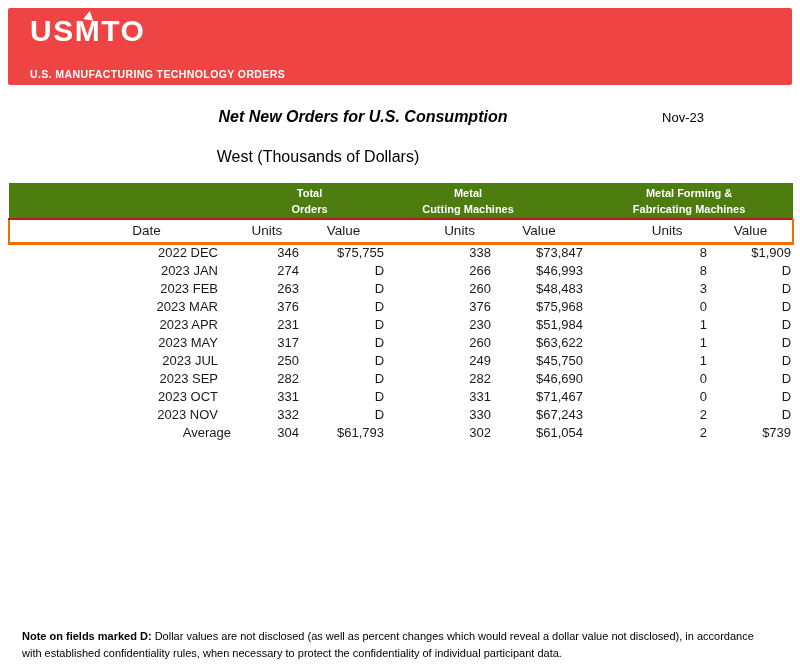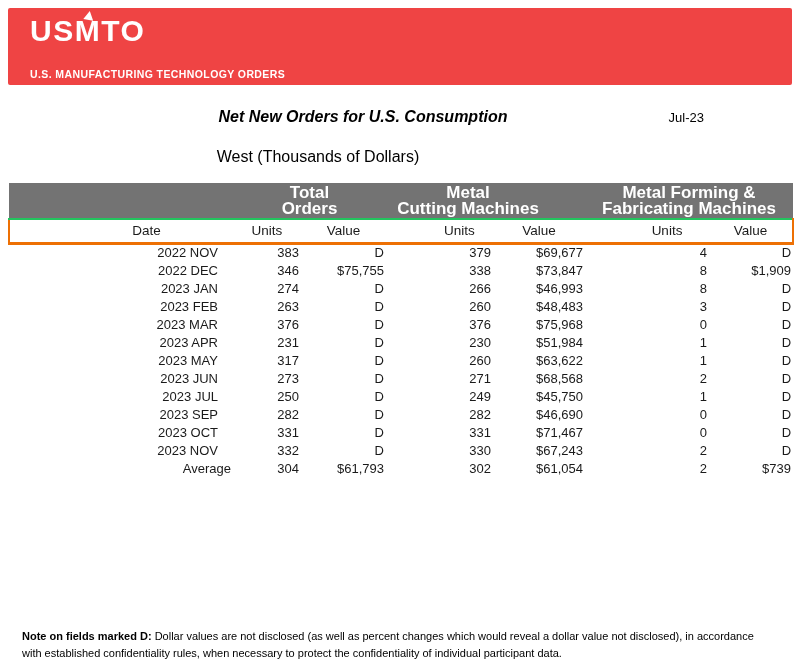--- a/index.html
+++ b/index.html
@@ -27,26 +27,26 @@
   .title-row { position:absolute; left:0; top:108px; width:726px; text-align:center; }
   .report-title { font-size:16px; font-style:italic; font-weight:600; color:#000; }
   .report-date { position:absolute; right:22px; top:2px; font-size:13px;
     font-style:normal; font-weight:normal; color:#000; }
   .subtitle-row { position:absolute; left:0; top:148px; width:636px; text-align:center;
     font-size:16px; color:#000; }
 
   
   table { position:absolute; left:8px; top:183px; width:784px;
     border-collapse:collapse; table-layout:fixed; }
-  .group-row th { background:#737373; color:#fff; font-size:17px; font-weight:bold;
+  .group-row th { background:#4d7c0f; color:#fff; font-size:11px; font-weight:bold;
     height:36px; text-align:center; vertical-align:middle; line-height:16px; }
   .group-row th.g-mc { padding-right:35px; }
   .subhead th { font-size:13.5px; font-weight:normal; height:24px; text-align:center;
     vertical-align:middle; background:#fff;
-    border-top:2px solid #22c55e; border-bottom:3px solid #ED7004; }
+    border-top:2px solid #b91c1c; border-bottom:3px solid #ED7004; }
   .subhead th:first-child { border-left:2px solid #ED7004; padding-left:50px; }
   .subhead th:last-child  { border-right:2px solid #ED7004; }
   .subhead th.pad-left { padding-left:40px; }
   tbody td { height:18px; font-size:13px; text-align:right; vertical-align:middle;
     padding-right:2px; white-space:nowrap; }
   tbody td.date-cell { padding-right:15px; }
   tbody tr.avg td.date-cell { padding-right:2px; }
 
   
   .footnote { position:absolute; left:22px; top:628px; width:744px; font-size:11px;
@@ -64,21 +64,21 @@
     <span class="amt">
       <span class="amt-star">★</span>
       <span class="amt-label">AMT</span>
     </span>
   </div>
   <div class="tagline">U.S. MANUFACTURING TECHNOLOGY ORDERS</div>
 </div>
 
 <div class="title-row">
   <span class="report-title">Net New Orders for U.S. Consumption</span>
-  <span class="report-date">Jul-23</span>
+  <span class="report-date">Nov-23</span>
 </div>
 <div class="subtitle-row">West (Thousands of Dollars)</div>
 
 <table>
   <colgroup>
     <col style="width:224px">
       <col style="width:68px">
       <col style="width:85px">
     <col style="width:107px">
       <col style="width:92px">
@@ -106,29 +106,20 @@
       <th>Units</th>
       <th>Value</th>
       <th class="pad-left">Units</th>
       <th>Value</th>
       <th class="pad-left">Units</th>
       <th>Value</th>
     </tr>
   </thead>
   <tbody>
       <tr>
-        <td class="date-cell">2022 NOV</td>
-        <td>383</td>
-        <td>D</td>
-        <td>379</td>
-        <td>$69,677</td>
-        <td>4</td>
-        <td>D</td>
-      </tr>
-      <tr>
         <td class="date-cell">2022 DEC</td>
         <td>346</td>
         <td>$75,755</td>
         <td>338</td>
         <td>$73,847</td>
         <td>8</td>
         <td>$1,909</td>
       </tr>
       <tr>
         <td class="date-cell">2023 JAN</td>
@@ -166,29 +157,20 @@
         <td>1</td>
         <td>D</td>
       </tr>
       <tr>
         <td class="date-cell">2023 MAY</td>
         <td>317</td>
         <td>D</td>
         <td>260</td>
         <td>$63,622</td>
         <td>1</td>
-        <td>D</td>
-      </tr>
-      <tr>
-        <td class="date-cell">2023 JUN</td>
-        <td>273</td>
-        <td>D</td>
-        <td>271</td>
-        <td>$68,568</td>
-        <td>2</td>
         <td>D</td>
       </tr>
       <tr>
         <td class="date-cell">2023 JUL</td>
         <td>250</td>
         <td>D</td>
         <td>249</td>
         <td>$45,750</td>
         <td>1</td>
         <td>D</td>

